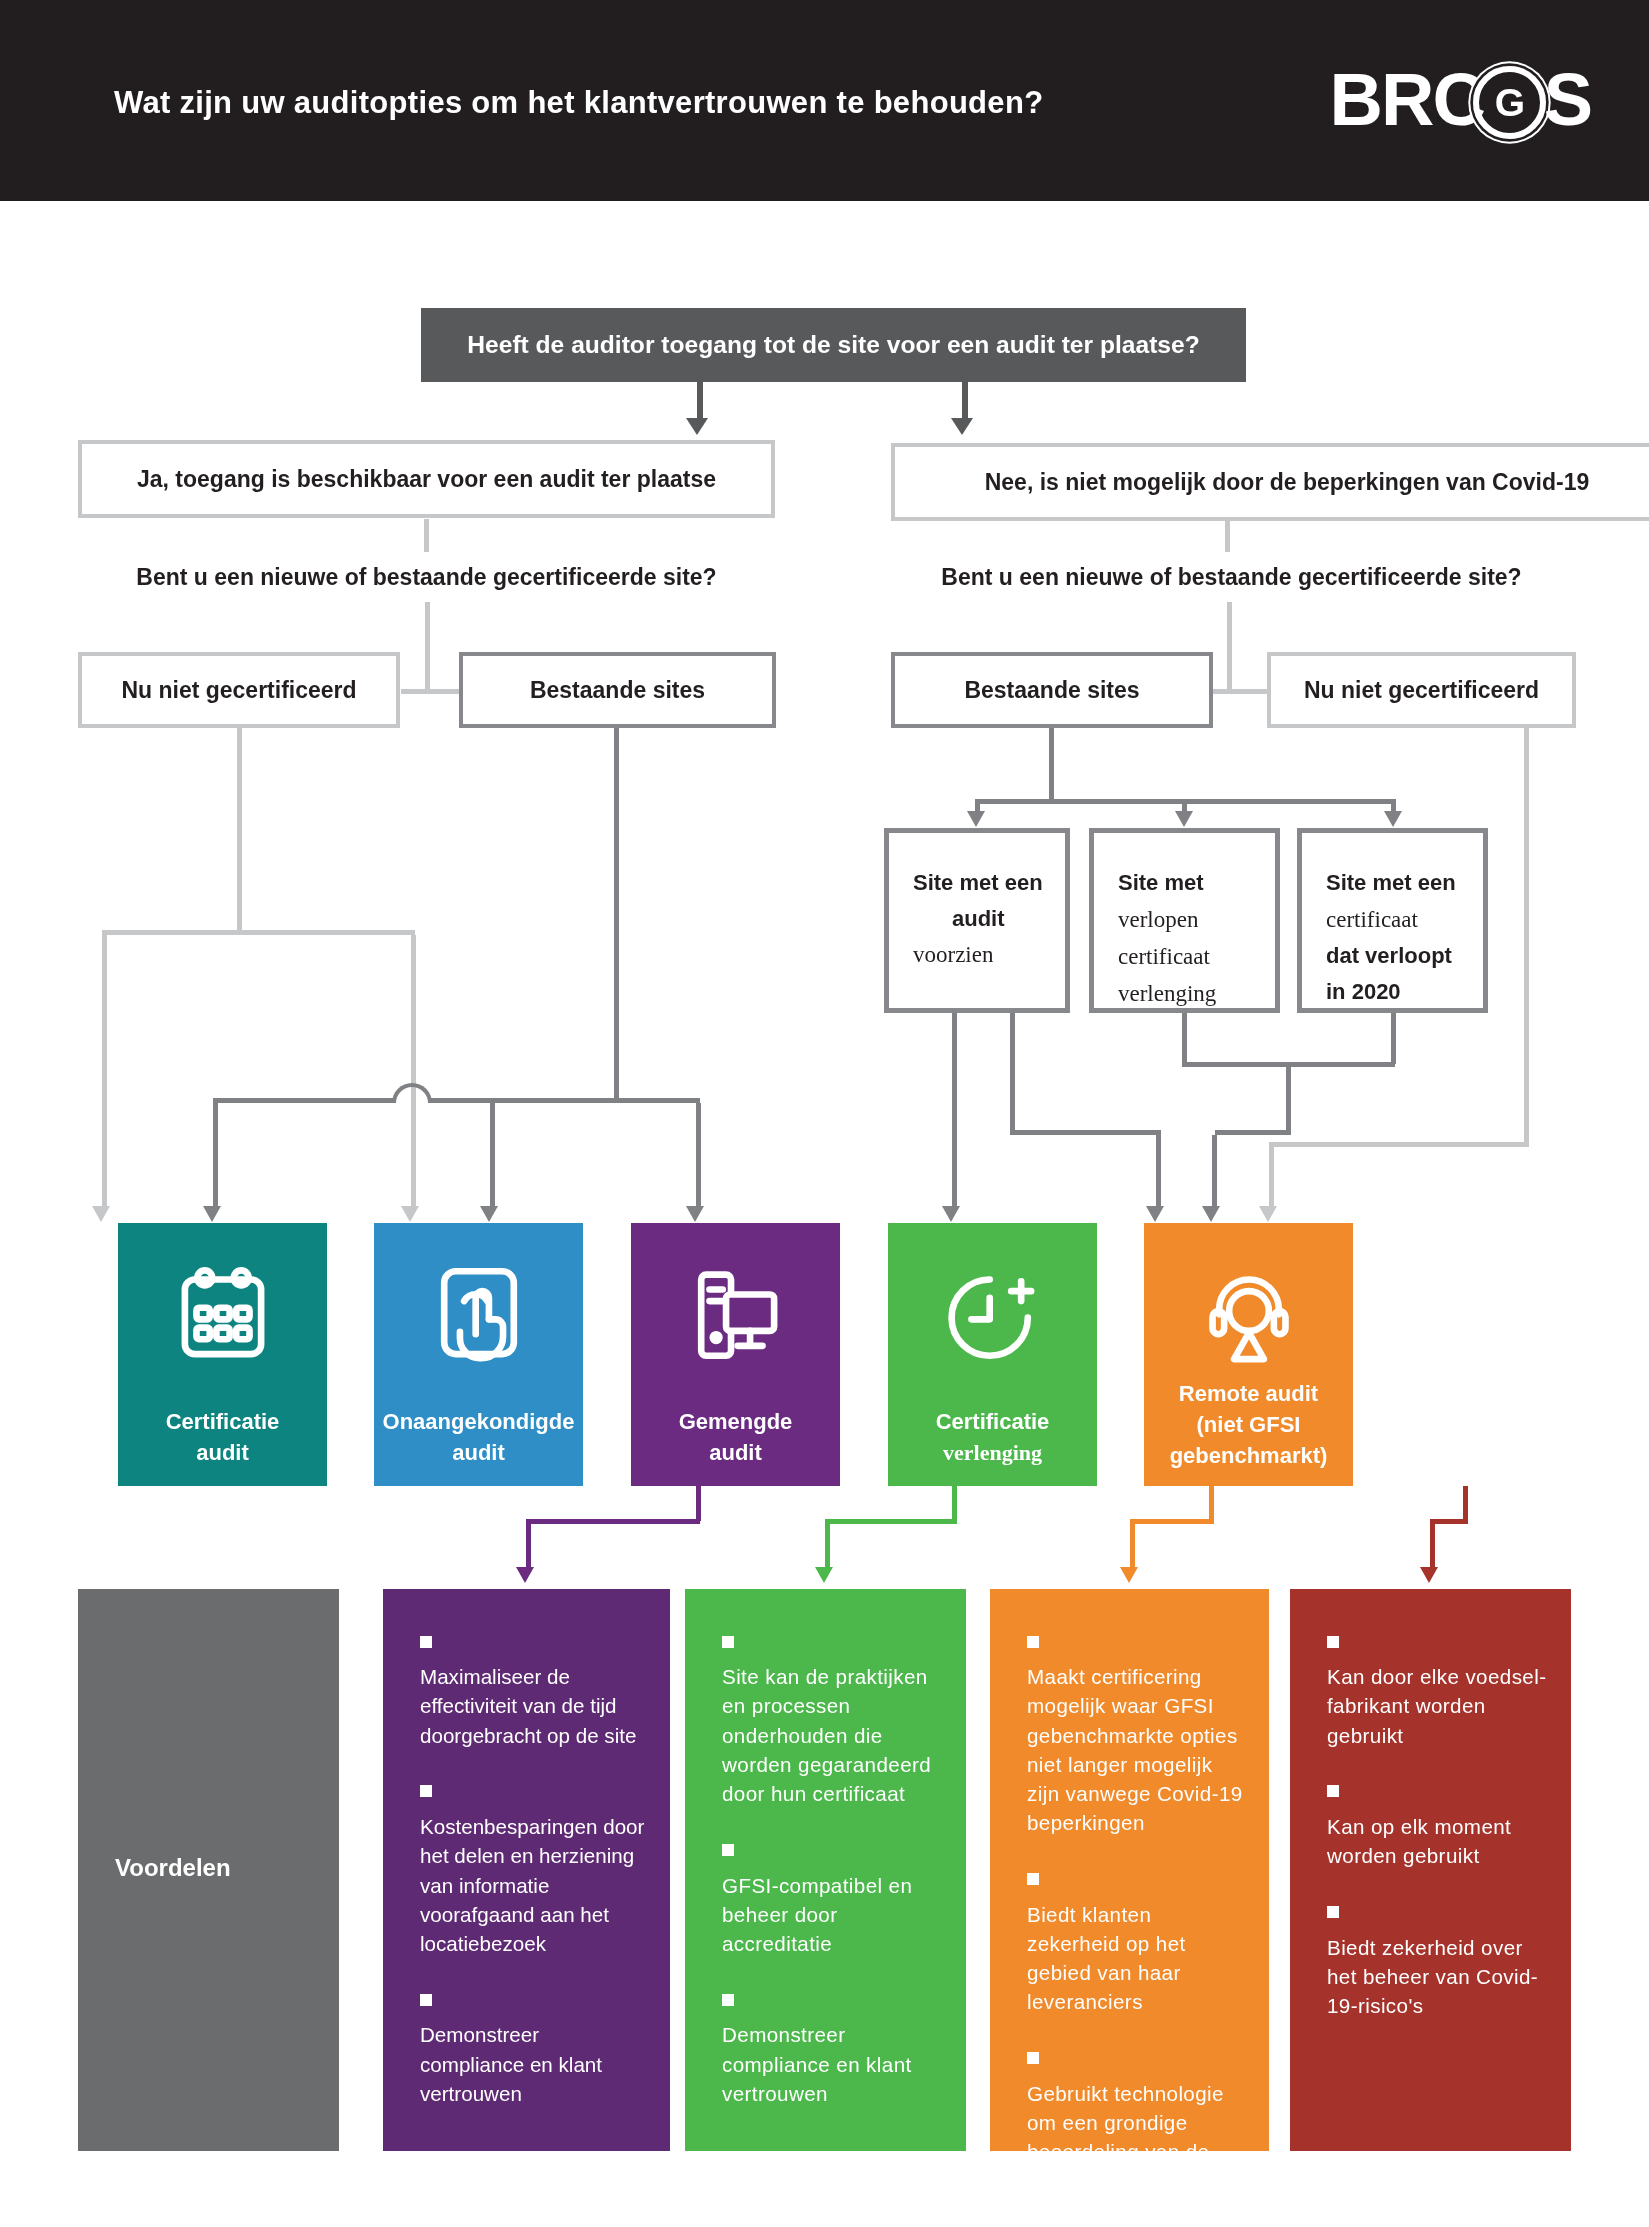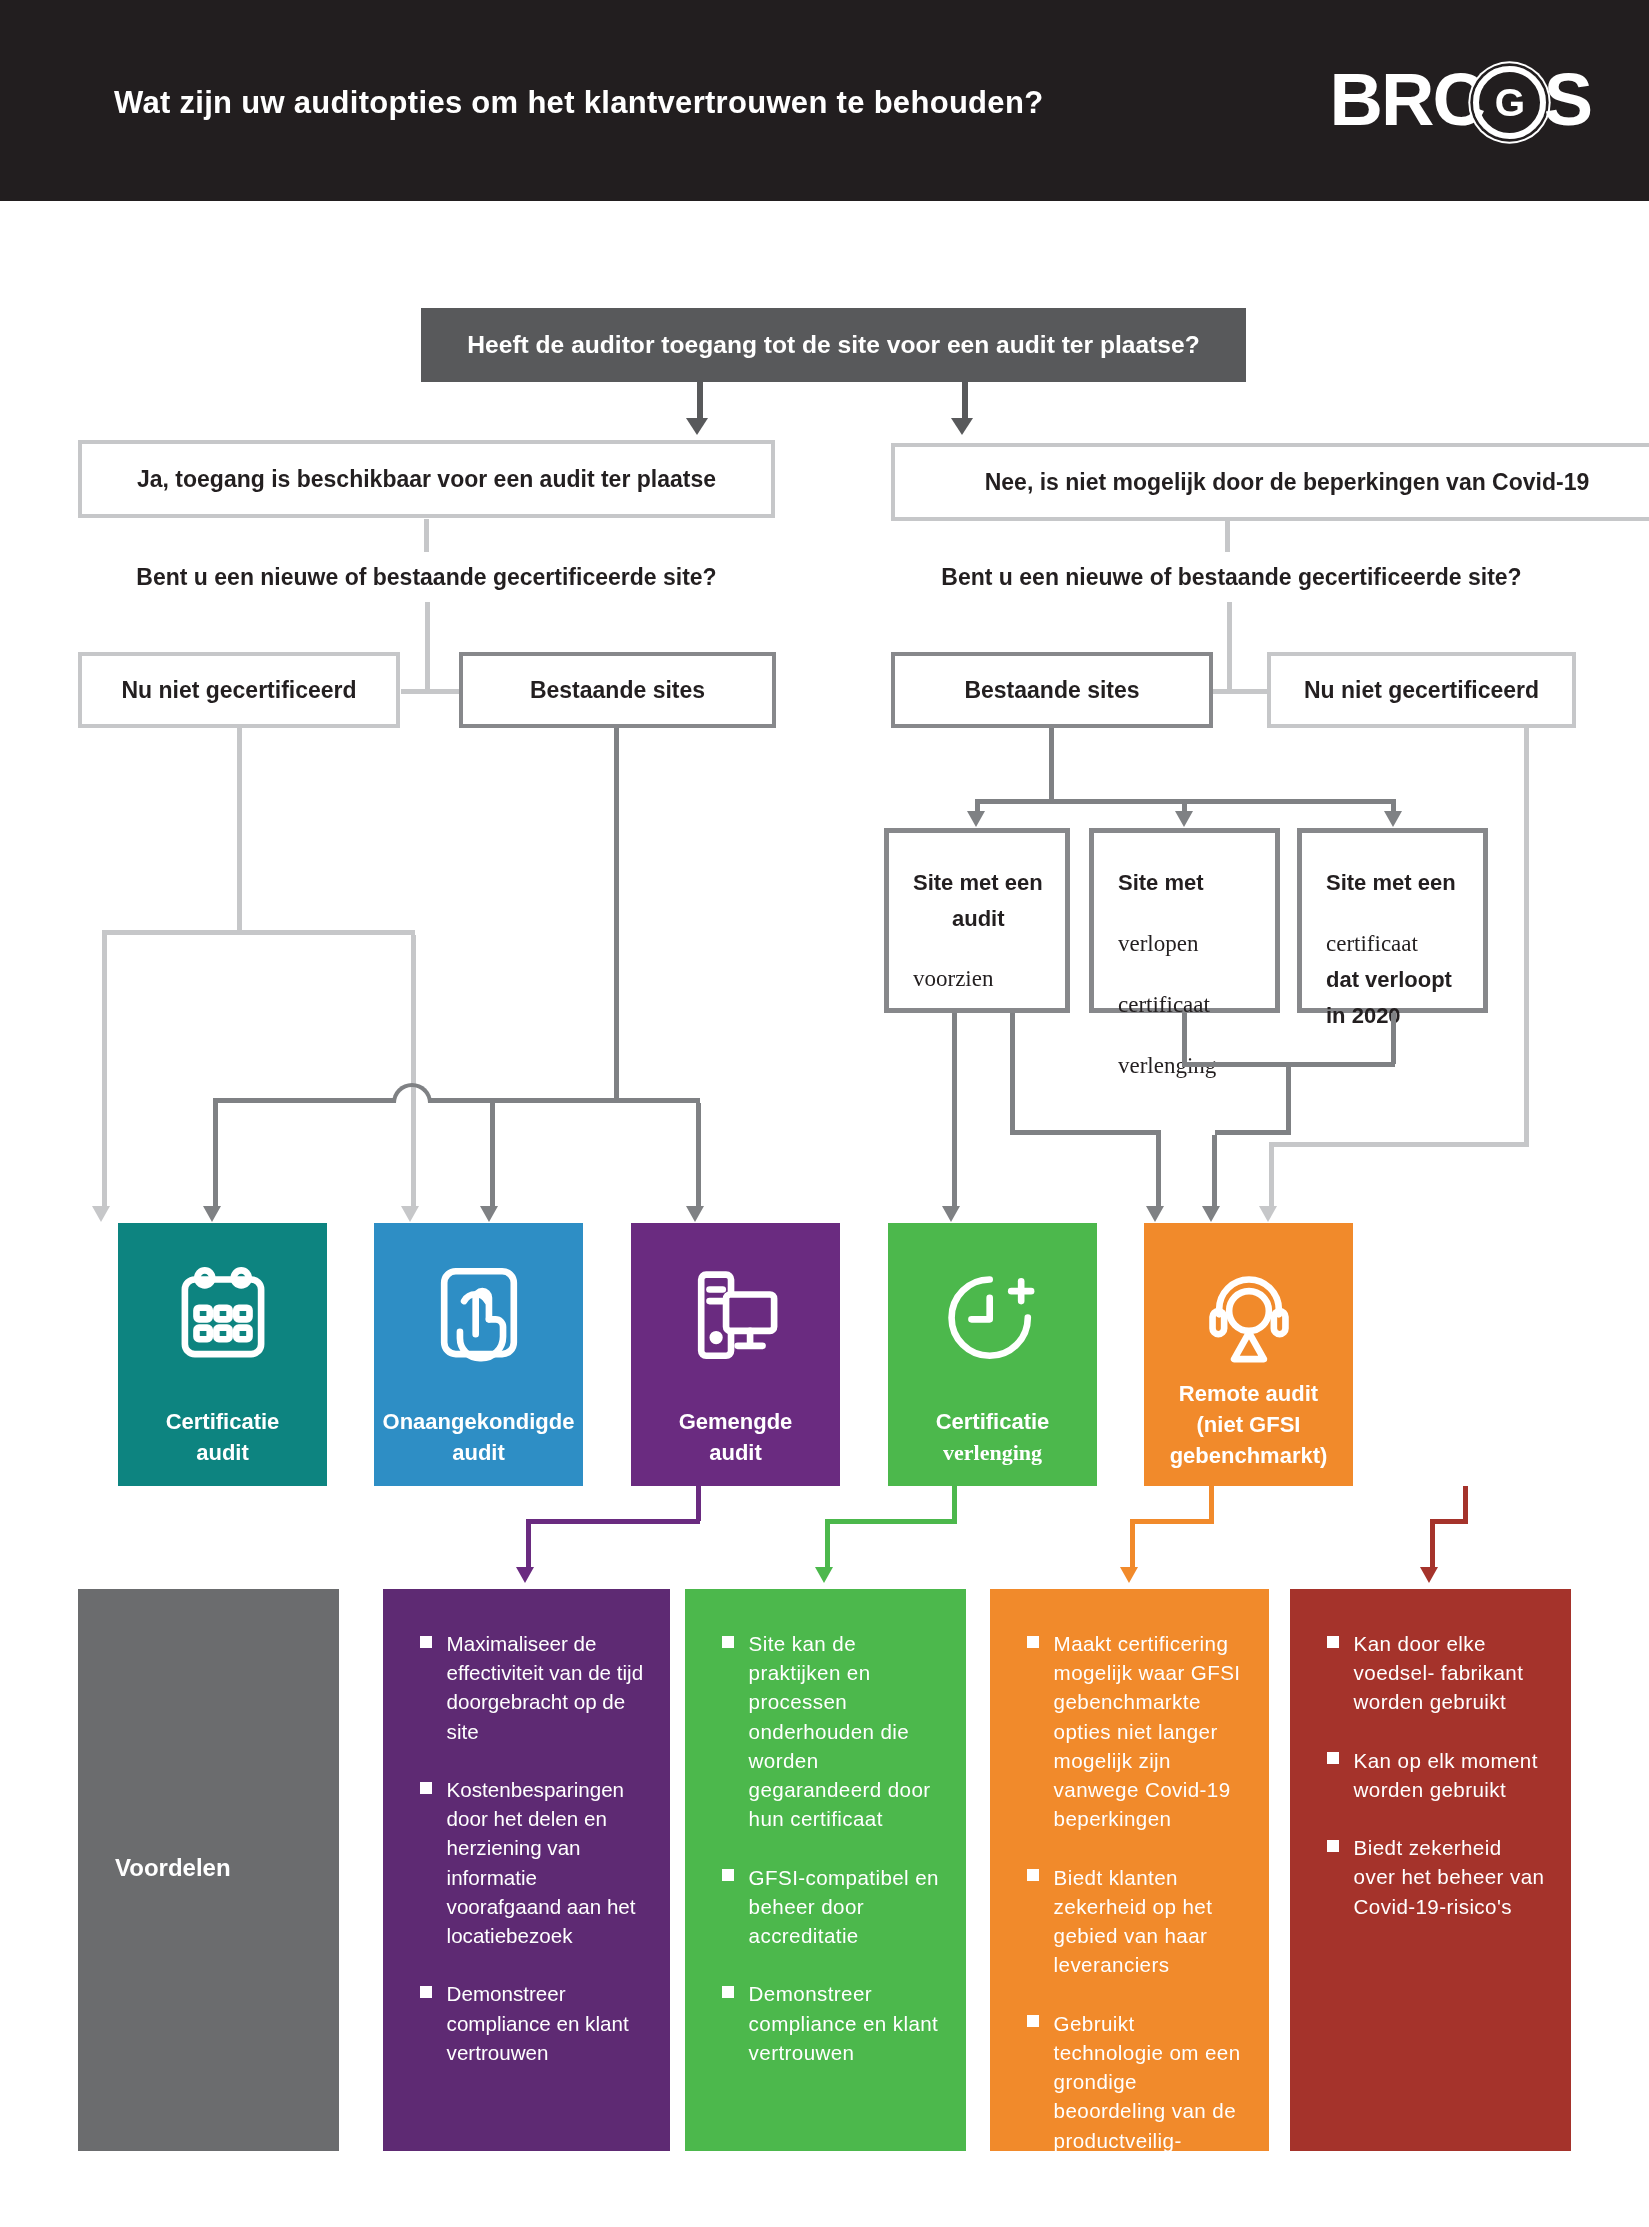--- a/index.html
+++ b/index.html
@@ -29,36 +29,36 @@
   .bridge{position:absolute;left:392px;top:1083px;width:40px;height:20px;border:4.7px solid var(--line);border-bottom:none;
           border-radius:40px 40px 0 0;box-sizing:border-box;}
   .qbox{position:absolute;left:421px;top:308px;width:825px;height:74px;background:var(--grayD);color:#fff;
         display:flex;align-items:center;justify-content:center;font-size:24.6px;font-weight:bold;}
   .wbox{position:absolute;background:#fff;border:4.7px solid var(--lineL);box-sizing:border-box;color:var(--ink);
         display:flex;align-items:center;justify-content:center;text-align:center;font-size:23px;font-weight:bold;}
   .wbox.dark{border-color:#87888b;}
   .qtext{position:absolute;width:665px;text-align:center;font-size:23px;font-weight:bold;color:var(--ink);}
   .sitebox{position:absolute;top:828px;height:185px;background:#fff;border:5.3px solid #87888b;box-sizing:border-box;
            font-size:22px;font-weight:bold;padding:32px 20px 0 24px;line-height:1.62;}
-  .sitebox .serif{font-family:"Liberation Serif", serif;font-weight:normal;font-size:23px;margin-top:24px;}
+  .sitebox .serif{font-family:"Liberation Serif", serif;font-weight:normal;font-size:23px;}
   .indent{margin-left:39px;}
   
   .tile{position:absolute;top:1223px;width:209px;height:263px;color:#fff;text-align:center;margin-left:38px;}
   .tile svg{display:block;margin:35px auto 0;}
   .tlabel{position:absolute;left:0;bottom:17.3px;width:100%;font-size:22px;font-weight:bold;line-height:1.4;}
   .tlabel .serif{font-family:"Liberation Serif", serif;}
   .t-teal{background:var(--teal);} .t-blue{background:var(--blue);} .t-purple{background:var(--purple);}
   .t-green{background:var(--green);} .t-orange{background:var(--orange);} .t-red{background:var(--red);}
   
   .col{position:absolute;top:1589px;height:562px;color:#fff;box-sizing:border-box;}
   .col-gray{background:var(--panelGray);} .col-purple{background:var(--purpleD);}
   .col-green{background:var(--green);} .col-orange{background:var(--orange);} .col-red{background:var(--red);}
   .gray-label{position:absolute;left:37px;top:265px;font-size:24px;font-weight:bold;}
   .col ul{list-style:none;margin:0;padding:40px 22.6px 0 37px;}
-  .col li{display:flex;gap:14.6px;margin-bottom:29px;font-size:20.6px;line-height:1.42;}
+  .col li{display:flex;gap:14.6px;margin-bottom:29px;font-size:20.6px;line-height:1.42;flex-direction:column;}
   .col-green li,.col-orange li,.col-red li{letter-spacing:0.4px;}
   .sq{flex:none;width:12px;height:12px;background:#fff;margin-top:6.6px;}
 </style>
 </head>
 <body>
 
 <div class="canvas">
 
   <div class="header">
     <h1>Wat zijn uw auditopties om het klantvertrouwen te behouden?</h1>

